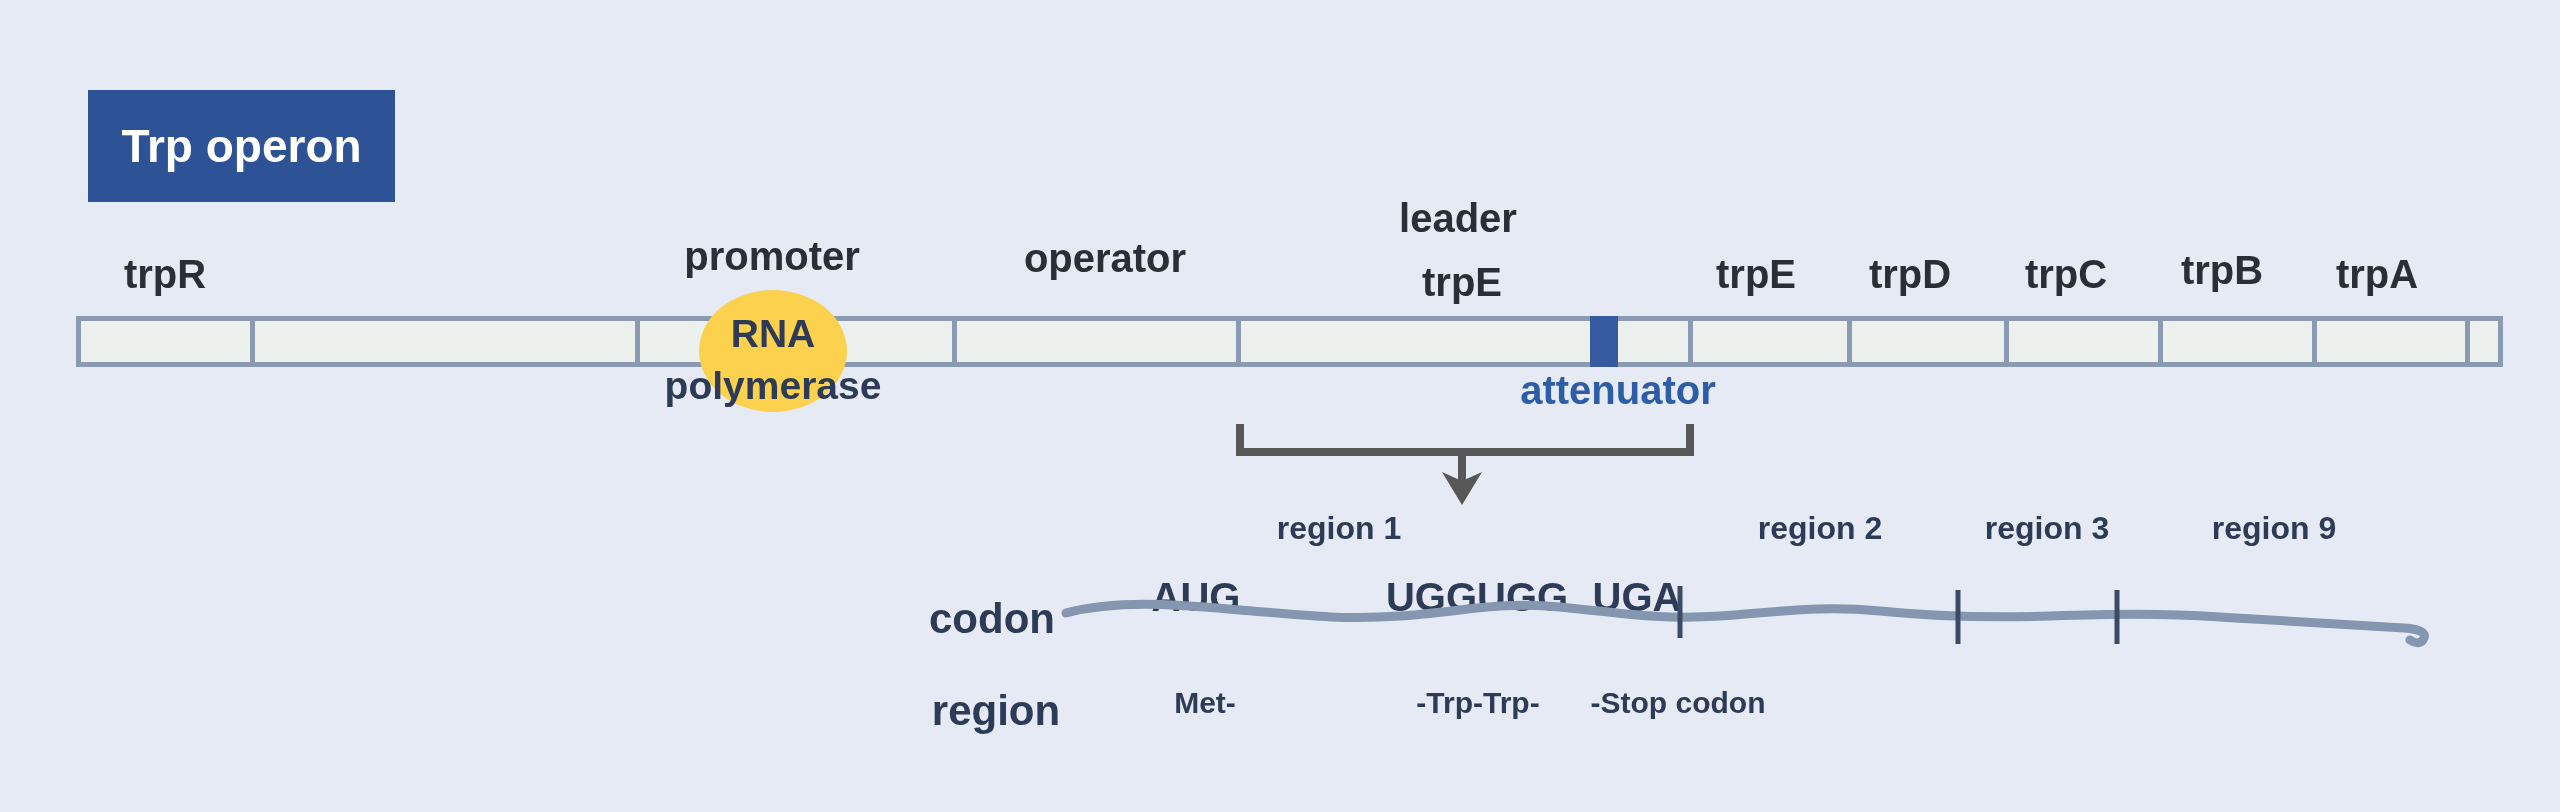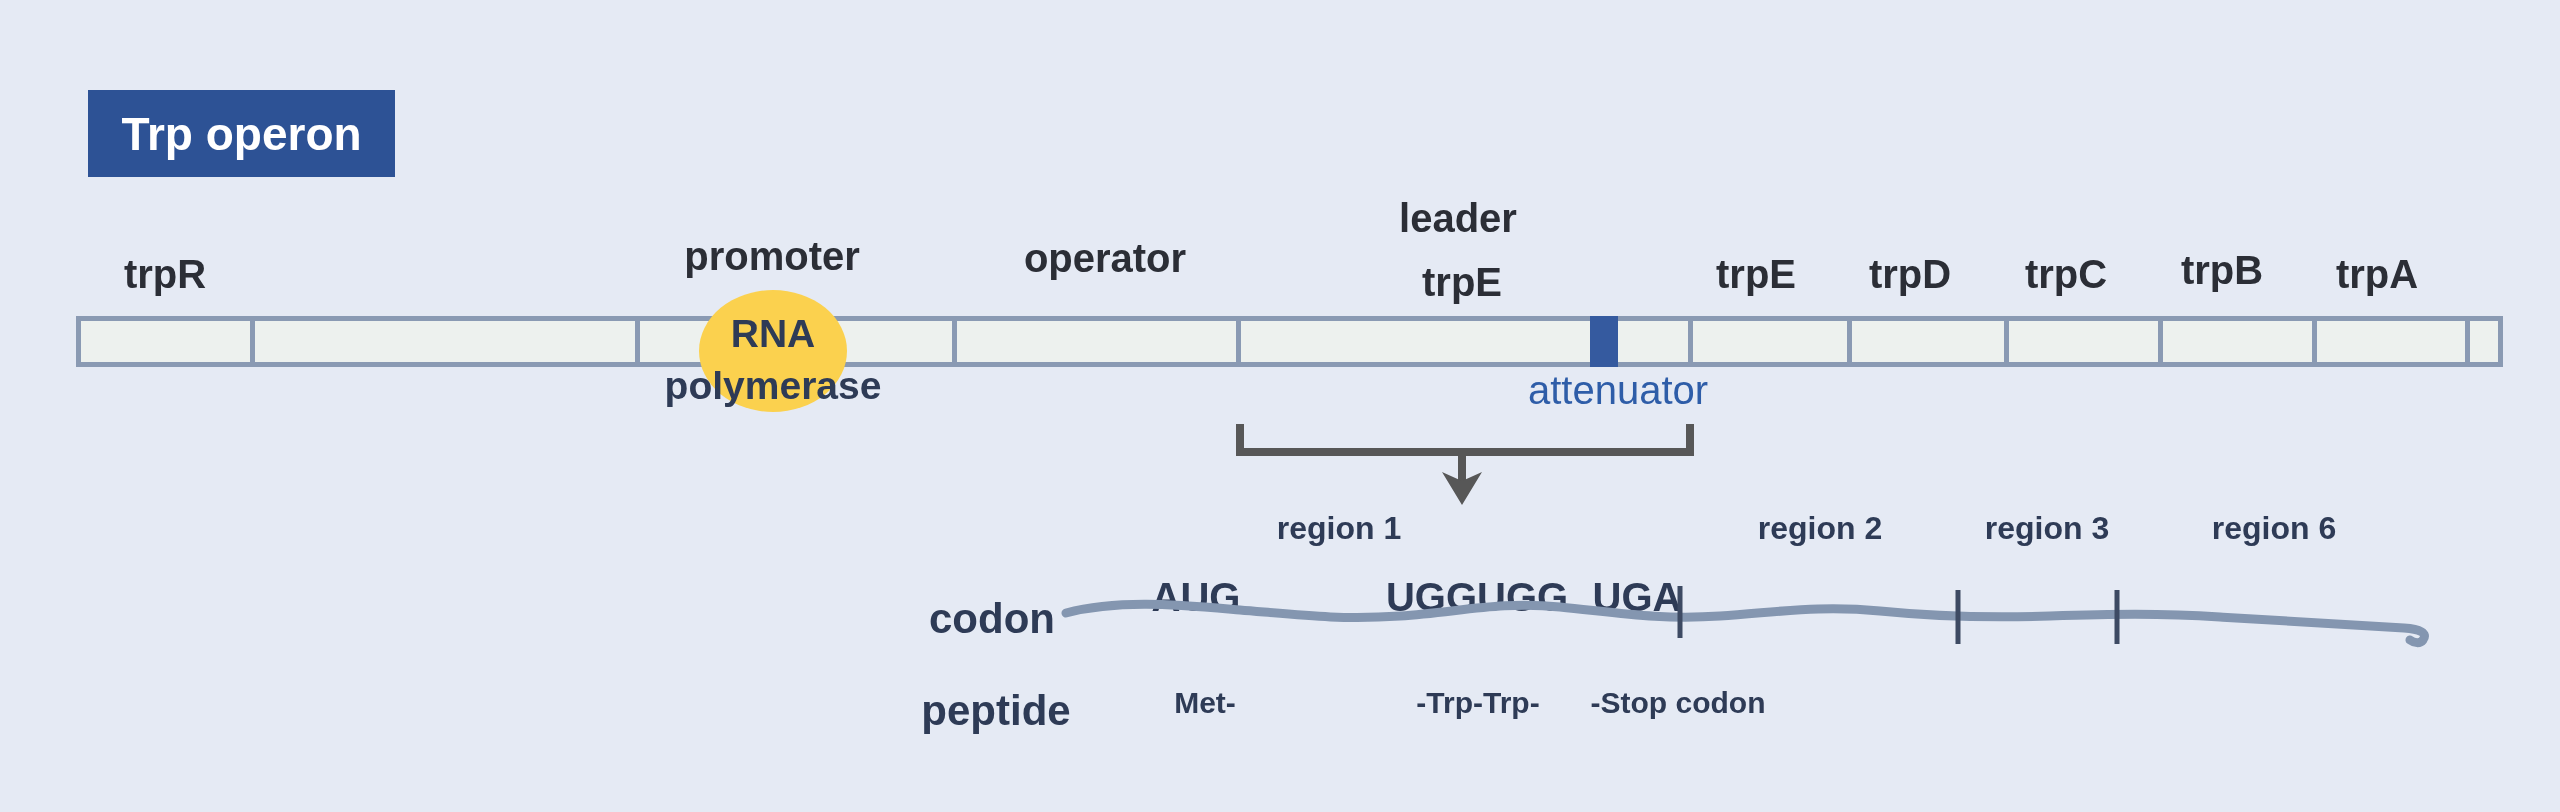--- a/index.html
+++ b/index.html
@@ -11,35 +11,35 @@
   * { box-sizing:border-box; }
   html,body { margin:0; padding:0; }
   body {
     width:2560px; height:812px; position:relative; overflow:hidden;
     background:var(--page-bg);
     font-family:"Liberation Sans", sans-serif;
   }
   .abs { position:absolute; }
   .ctr { transform:translateX(-50%); white-space:nowrap; }
   .title-box {
-    left:88px; top:90px; width:307px; height:87px;
+    left:88px; top:90px; width:307px; height:112px;
     background:var(--title-bg); color:var(--title-text);
     font-size:46px; font-weight:bold;
     display:flex; align-items:center; justify-content:center;
   }
   .glabel { font-size:40px; font-weight:bold; color:var(--gene-label); line-height:1.1; }
   .gene-bar {
     left:76px; top:316px; width:2427px; height:51px;
     background:var(--bar-fill); border:5px solid var(--bar-border); z-index:1;
   }
   .divider { position:absolute; top:0; width:5px; height:41px; background:var(--bar-border); }
   .attenuator-block { left:1590px; top:316px; width:28px; height:51px; background:var(--attenuator-block); z-index:3; }
   .rnap-ellipse { left:699px; top:290px; width:148px; height:122px; border-radius:50%; background:var(--polymerase-yellow); z-index:4; }
   .rnap-text { font-size:39px; font-weight:bold; color:var(--navy-text); z-index:5; line-height:1; }
-  .attenuator-label { font-size:40px; font-weight:normal; color:var(--attenuator-blue); z-index:5; line-height:1; }
+  .attenuator-label { font-size:40px; font-weight:bold; color:var(--attenuator-blue); z-index:5; line-height:1; }
   .svg-layer { left:0; top:0; width:2560px; height:812px; z-index:6; pointer-events:none; }
   .bracket-path { stroke:var(--bracket); stroke-width:8; fill:none; }
   .arrow-stem  { stroke:var(--bracket); stroke-width:8; }
   .arrow-head  { fill:var(--bracket); stroke:none; }
   .mrna-path { stroke:var(--mrna-line); stroke-width:9; fill:none; stroke-linecap:round; }
   .tick-line { stroke:var(--tick); stroke-width:5; }
   .region-label { font-size:32px; font-weight:bold; color:var(--navy-text); line-height:1; }
   .row-label { font-size:42px; font-weight:bold; color:var(--navy-text); line-height:1; }
   .codon { font-size:40px; font-weight:bold; color:var(--navy-text); line-height:1; }
   .pep { font-size:30px; font-weight:bold; color:var(--navy-text); line-height:1; }
@@ -99,23 +99,23 @@
        C2420 629 2428 633 2423 640
        C2420 644 2414 643 2410 640"></path>
   <line class="tick-line" x1="1680" y1="586" x2="1680" y2="638"></line>
   <line class="tick-line" x1="1958" y1="590" x2="1958" y2="644"></line>
   <line class="tick-line" x1="2117" y1="590" x2="2117" y2="644"></line>
 </svg>
 
 <div class="abs ctr region-label" style="left:1339px; top:512px;">region 1</div>
 <div class="abs ctr region-label" style="left:1820px; top:512px;">region 2</div>
 <div class="abs ctr region-label" style="left:2047px; top:512px;">region 3</div>
-<div class="abs ctr region-label" style="left:2274px; top:512px;">region 6</div>
+<div class="abs ctr region-label" style="left:2274px; top:512px;">region 9</div>
 
 <div class="abs ctr row-label" style="left:992px; top:598px;">codon</div>
 <div class="abs ctr codon" style="left:1196px; top:577px;">AUG</div>
 <div class="abs ctr codon" style="left:1477px; top:577px;">UGGUGG</div>
 <div class="abs ctr codon" style="left:1637px; top:577px;">UGA</div>
 
-<div class="abs ctr row-label" style="left:996px; top:690px;">peptide</div>
+<div class="abs ctr row-label" style="left:996px; top:690px;">region</div>
 <div class="abs ctr pep" style="left:1205px; top:688px;">Met-</div>
 <div class="abs ctr pep" style="left:1478px; top:688px;">-Trp-Trp-</div>
 <div class="abs ctr pep" style="left:1678px; top:688px;">-Stop codon</div>
 
 </body></html>

